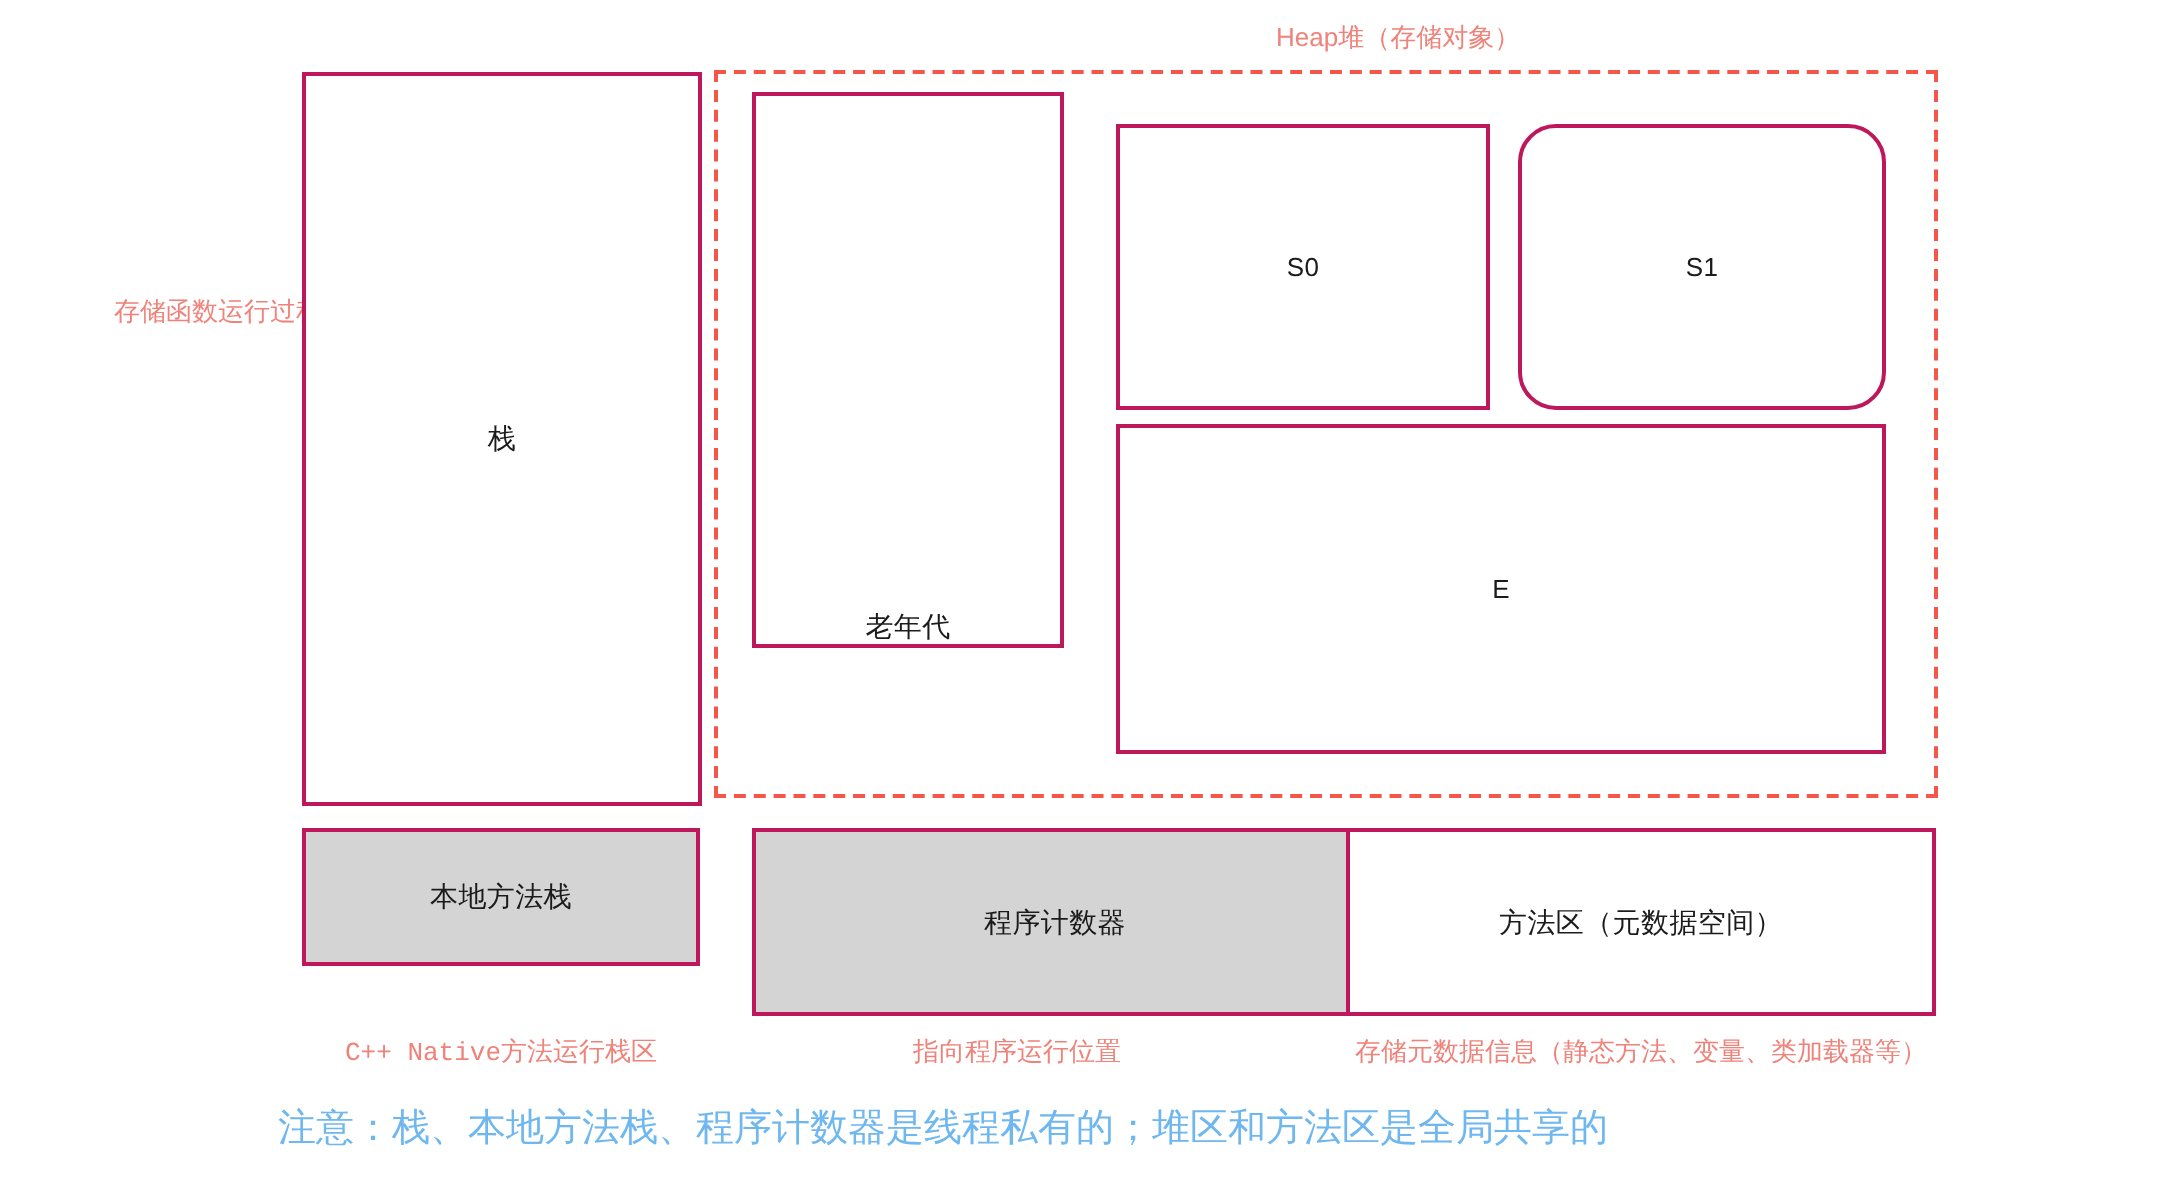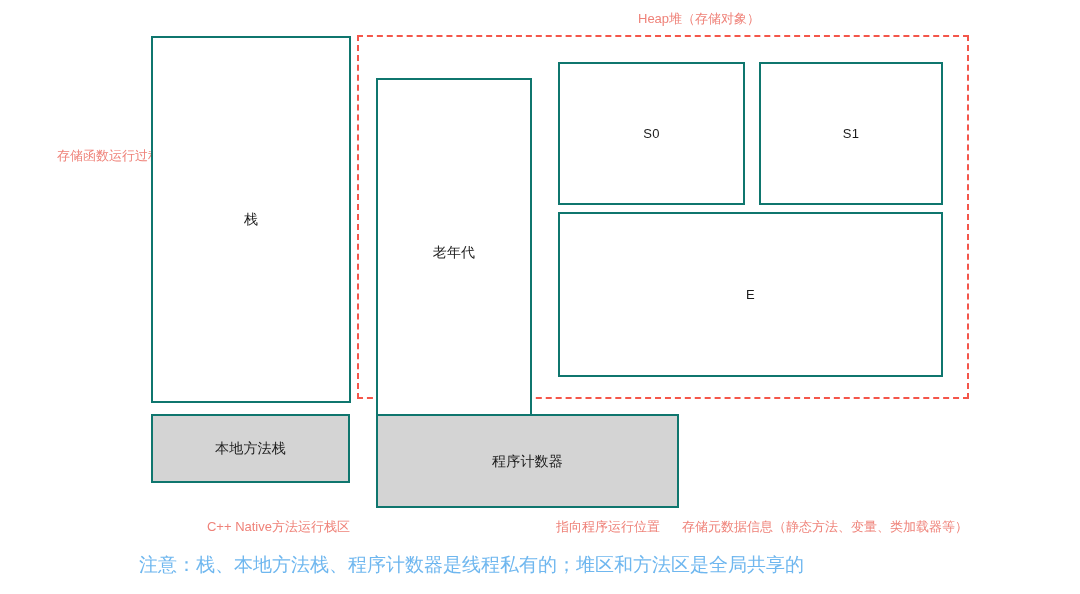--- a/index.html
+++ b/index.html
@@ -16,21 +16,21 @@
   #canvas {
     position: relative;
     width: 1080px;
     height: 594px;
   }
 
   
   .box {
     position: absolute;
     box-sizing: border-box;
-    border: 2px solid #0f766e;
+    border: 2px solid #be185d;
     background: #ffffff;
     display: flex;
     align-items: center;
     justify-content: center;
   }
   .box.gray {
     background: #d4d4d4;
   }
   .box-label {
     font-size: 14px;
@@ -53,21 +53,22 @@
 
   
   .anno {
     position: absolute;
     font-size: 13px;
     color: #ef8279;
     white-space: nowrap;
     line-height: 1.2;
   }
   .anno.center {
-    text-align: right;
+    text-align: center;
+    font-family: Liberation Mono, monospace;
   }
   .note-blue {
     position: absolute;
     font-size: 19px;
     color: #6fb7ef;
     white-space: nowrap;
     line-height: 1.2;
   }
 </style>
 </head>
@@ -78,44 +79,47 @@
   <div class="anno" style="left:638px; top:11px;">Heap堆（存储对象）</div>
 
   <div class="heap-dashed" style="left:357px; top:35px; width:612px; height:364px;"></div>
 
   <div class="anno" style="left:57px; top:148px;">存储函数运行过程中的一些临时变量</div>
 
   <div class="box" style="left:151px; top:36px; width:200px; height:367px;">
     <span class="box-label">栈</span>
   </div>
 
-  <div class="box" style="left:376px; top:78px; width:156px; height:348px;">
+  <div class="box" style="left:376px; top:46px; width:156px; height:278px;align-items:flex-end;">
     <span class="box-label">老年代</span>
   </div>
 
   <div class="box" style="left:558px; top:62px; width:187px; height:143px;">
     <span class="box-label latin">S0</span>
   </div>
 
-  <div class="box" style="left:759px; top:62px; width:184px; height:143px;">
+  <div class="box" style="left:759px; top:62px; width:184px; height:143px;border-radius:19px;">
     <span class="box-label latin">S1</span>
   </div>
 
   <div class="box" style="left:558px; top:212px; width:385px; height:165px;">
     <span class="box-label latin">E</span>
   </div>
 
   <div class="box gray" style="left:151px; top:414px; width:199px; height:69px;">
     <span class="box-label">本地方法栈</span>
   </div>
 
   <div class="box gray" style="left:376px; top:414px; width:303px; height:94px;">
     <span class="box-label">程序计数器</span>
   </div>
 
+  <div class="box" style="left:673px; top:414px; width:295px; height:94px;">
+    <span class="box-label">方法区（元数据空间）</span>
+  </div>
 
   <div class="anno center" style="left:151px; top:519px; width:199px;">C++ Native方法运行栈区</div>
 
   <div class="anno center" style="left:357px; top:519px; width:303px;">指向程序运行位置</div>
 
   <div class="anno center" style="left:673px; top:519px; width:295px;">存储元数据信息（静态方法、变量、类加载器等）</div>
 
   <div class="note-blue" style="left:139px; top:554px;">注意：栈、本地方法栈、程序计数器是线程私有的；堆区和方法区是全局共享的</div>
 
 </div>

